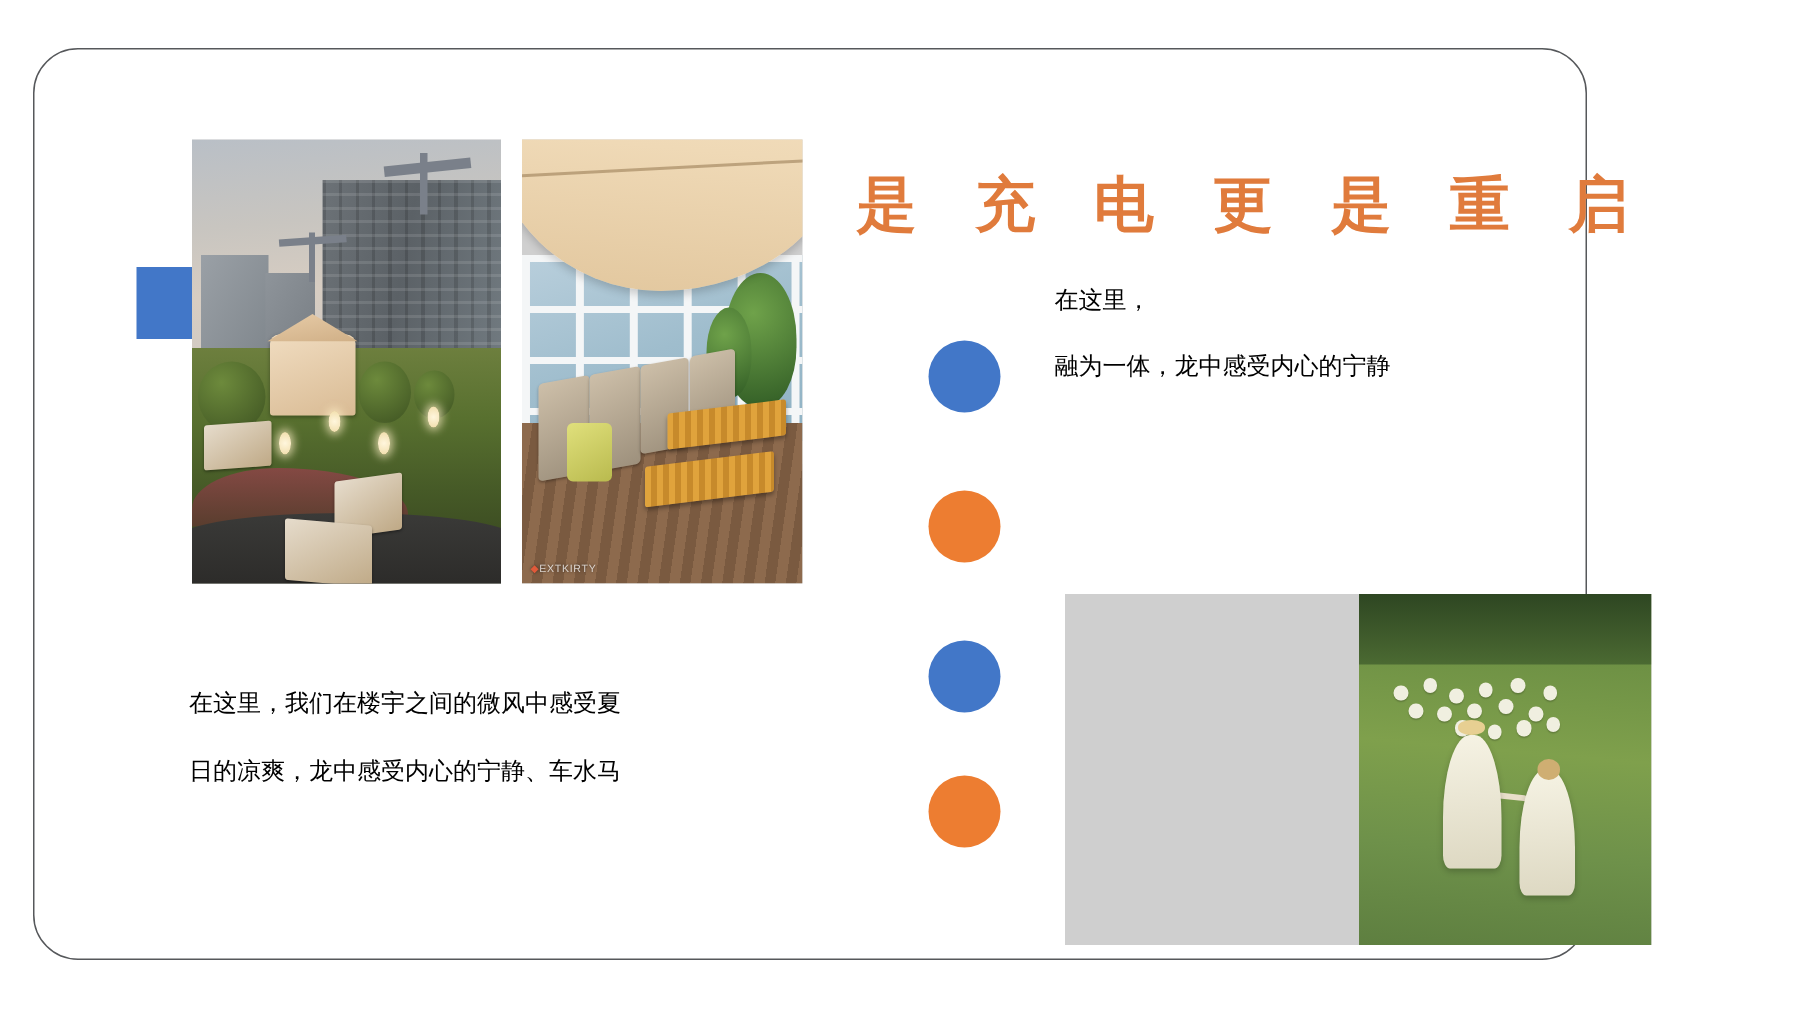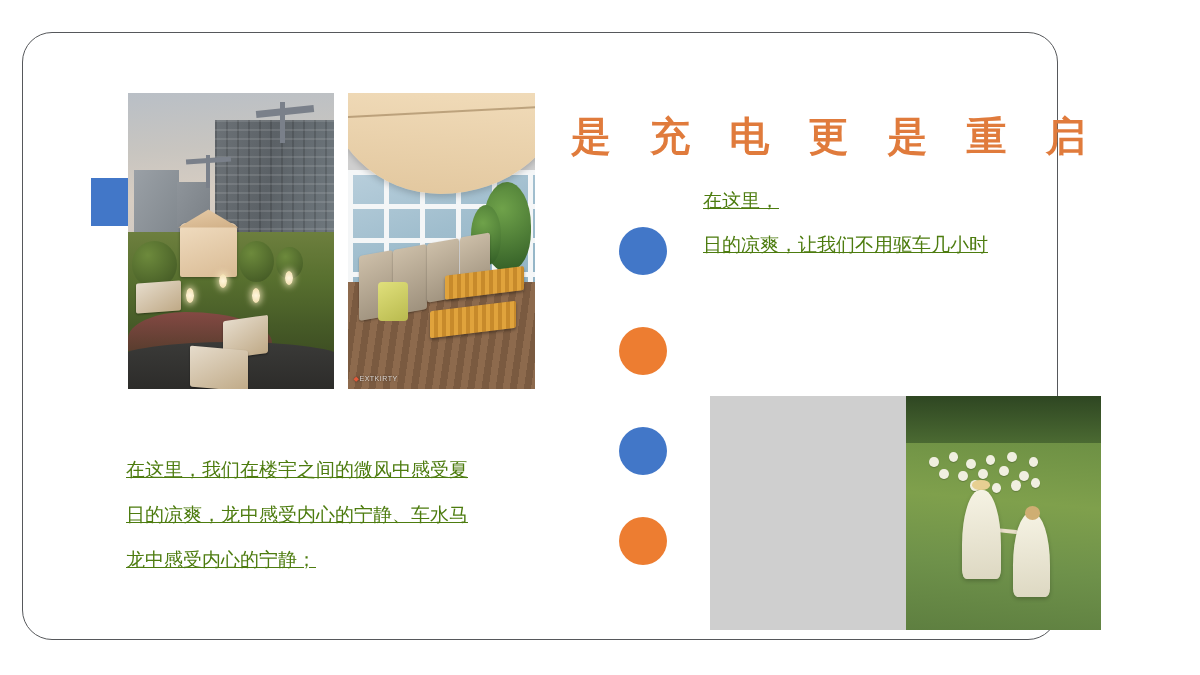--- a/index.html
+++ b/index.html
@@ -299,24 +299,23 @@
     width:48px;height:48px;border-radius:50%;
   }
   .bullet.b1{left:596px;top:194px;background:#4277c8;}
   .bullet.b2{left:596px;top:294px;background:#ed7d31;}
   .bullet.b3{left:596px;top:394px;background:#4277c8;}
   .bullet.b4{left:596px;top:484px;background:#ed7d31;}
 
   
   .para{
     position:absolute;
-    color:#4d7c0f;
-    font-size:19px;
+    color:#000000;
+    font-size:16px;
     font-family:"Liberation Sans","DejaVu Sans",sans-serif;
-    text-decoration:underline;
   }
   .para-right{ left:680px; top:146px; width:410px; }
   .para-right .ln{ line-height:44px; white-space:nowrap; }
 
   .para-left{ left:103px; top:414px; width:470px; }
   .para-left .ln{ line-height:45px; white-space:nowrap; }
   .para-left .ln.tight{ line-height:44px; }
 </style>
 </head>
 <body>
@@ -370,27 +369,26 @@
 
   <div class="title">是 充 电     更 是 重 启</div>
 
   <div class="bullet b1"></div>
   <div class="bullet b2"></div>
   <div class="bullet b3"></div>
   <div class="bullet b4"></div>
 
   <div class="para para-right">
     <div class="ln">在这里，</div>
-    <div class="ln">日的凉爽，让我们不用驱车几小时</div>
+    <div class="ln">融为一体，龙中感受内心的宁静</div>
   </div>
 
   <div class="para para-left">
     <div class="ln">在这里，我们在楼宇之间的微风中感受夏</div>
     <div class="ln">日的凉爽，龙中感受内心的宁静、车水马</div>
-    <div class="ln">龙中感受内心的宁静；</div>
   </div>
 
   <div class="photo photo-c">
 
 
     <div class="pc-right">
       <div class="pc-hedge"></div>
       <div class="pc-sheep" style="left:12%;top:26%;"></div>
       <div class="pc-sheep" style="left:22%;top:24%;"></div>
       <div class="pc-sheep" style="left:31%;top:27%;"></div>

